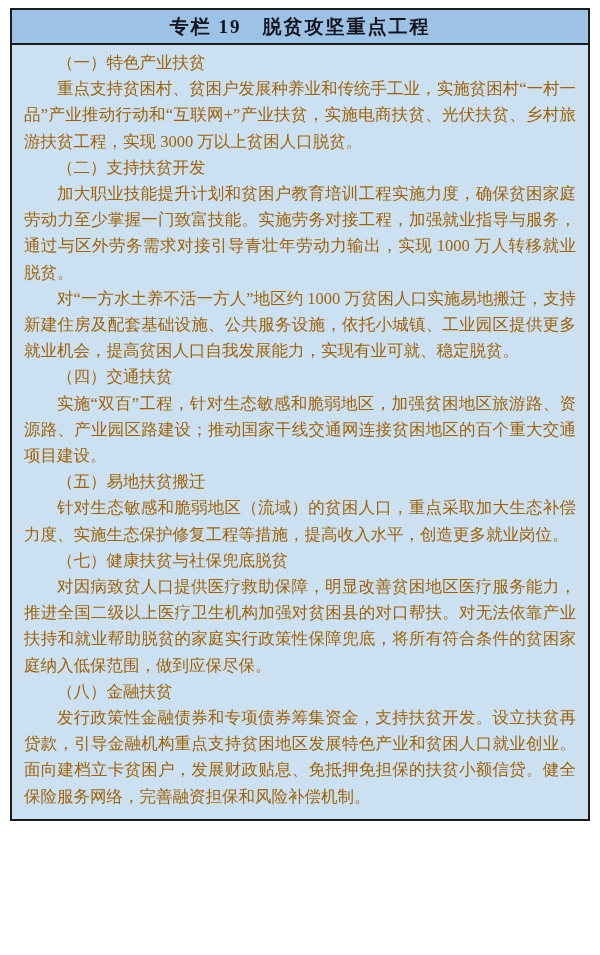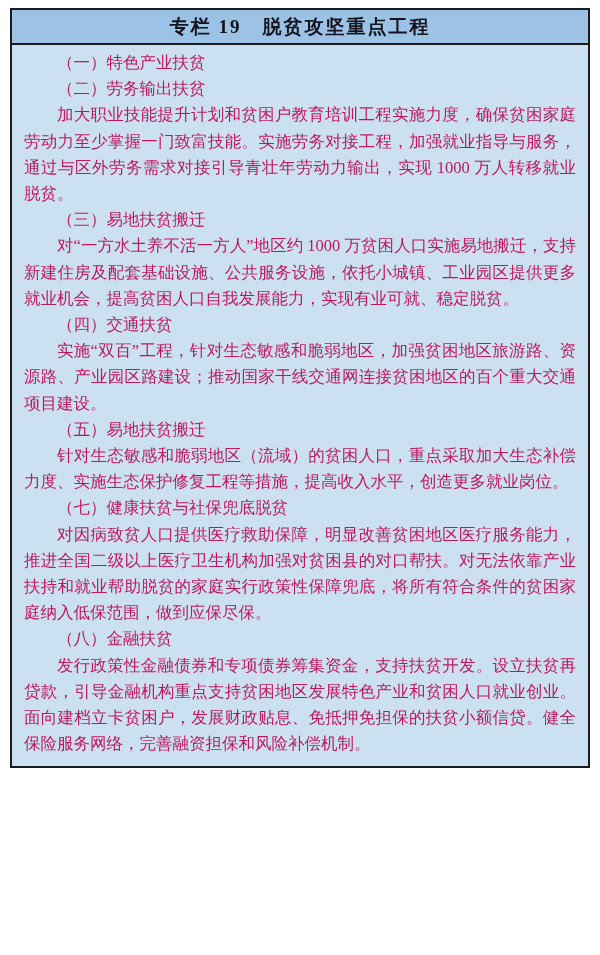--- a/index.html
+++ b/index.html
@@ -36,50 +36,50 @@
   }
   .panel-body {
     background: #cbe1f1;
     padding: 5px 12px 9px 12px;
   }
   .section-heading,
   .section-paragraph {
     margin: 0;
     font-size: 16.5px;
     line-height: 26.2px;
-    color: #be185d;
+    color: #a16207;
     text-indent: 2em;
   }
   .section-paragraph {
     text-align: justify;
   }
 </style>
 </head>
 <body>
 
 <div class="page">
   <div class="panel">
 
     <div class="panel-header">
       <span>专栏 19　脱贫攻坚重点工程</span>
     </div>
 
     <div class="panel-body">
 
       <div class="section">
         <p class="section-heading">（一）特色产业扶贫</p>
+        <p class="section-paragraph">重点支持贫困村、贫困户发展种养业和传统手工业，实施贫困村“一村一品”产业推动行动和“互联网+”产业扶贫，实施电商扶贫、光伏扶贫、乡村旅游扶贫工程，实现 3000 万以上贫困人口脱贫。</p>
       </div>
 
       <div class="section">
-        <p class="section-heading">（二）劳务输出扶贫</p>
+        <p class="section-heading">（二）支持扶贫开发</p>
         <p class="section-paragraph">加大职业技能提升计划和贫困户教育培训工程实施力度，确保贫困家庭劳动力至少掌握一门致富技能。实施劳务对接工程，加强就业指导与服务，通过与区外劳务需求对接引导青壮年劳动力输出，实现 1000 万人转移就业脱贫。</p>
       </div>
 
       <div class="section">
-        <p class="section-heading">（三）易地扶贫搬迁</p>
         <p class="section-paragraph">对“一方水土养不活一方人”地区约 1000 万贫困人口实施易地搬迁，支持新建住房及配套基础设施、公共服务设施，依托小城镇、工业园区提供更多就业机会，提高贫困人口自我发展能力，实现有业可就、稳定脱贫。</p>
       </div>
 
       <div class="section">
         <p class="section-heading">（四）交通扶贫</p>
         <p class="section-paragraph">实施“双百”工程，针对生态敏感和脆弱地区，加强贫困地区旅游路、资源路、产业园区路建设；推动国家干线交通网连接贫困地区的百个重大交通项目建设。</p>
       </div>
 
       <div class="section">
         <p class="section-heading">（五）易地扶贫搬迁</p>

